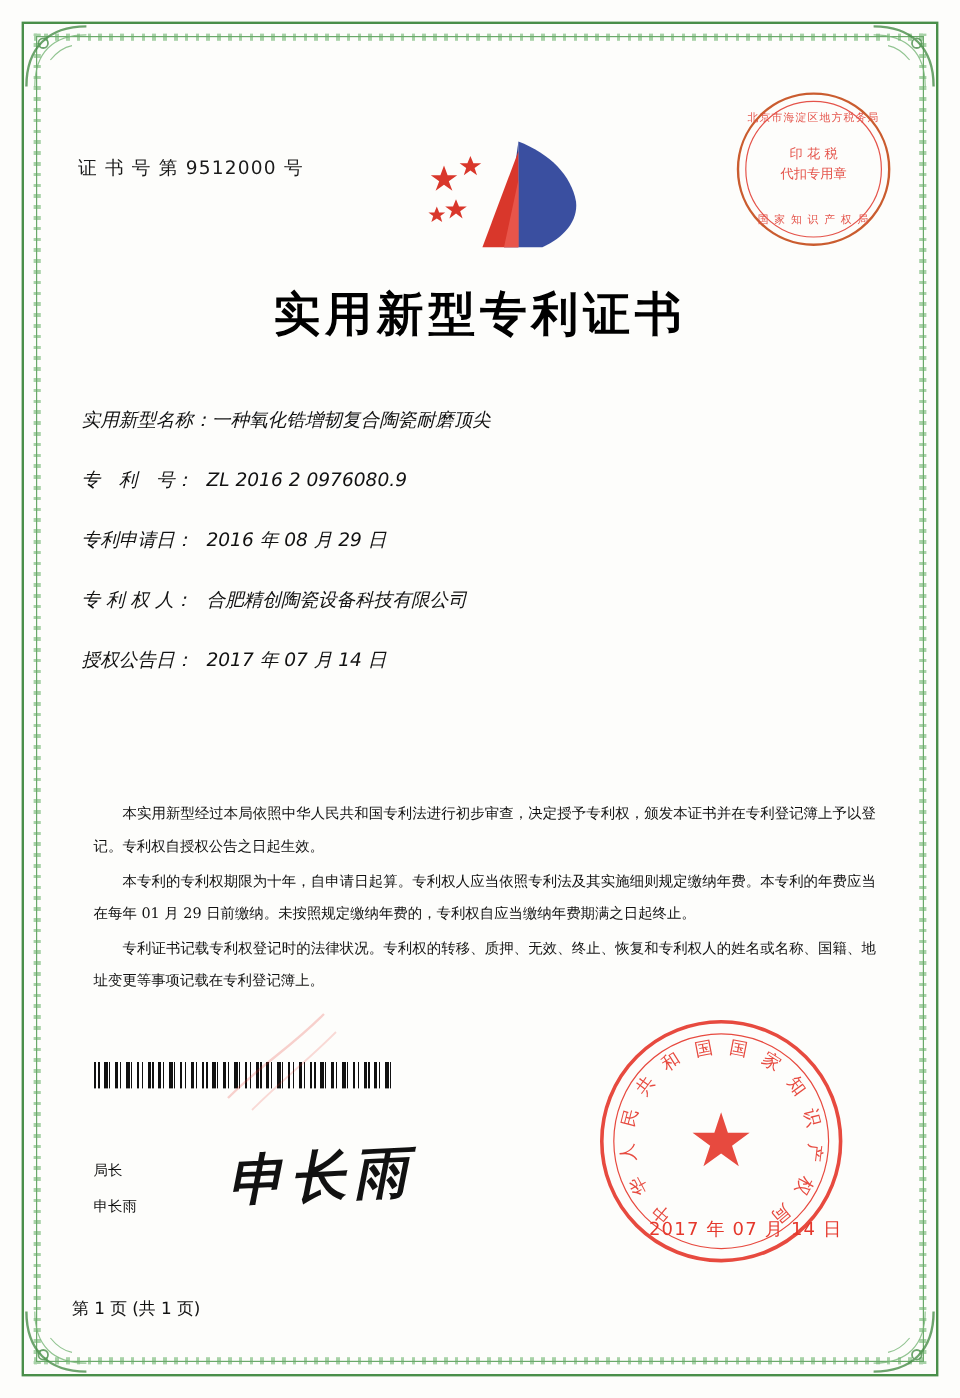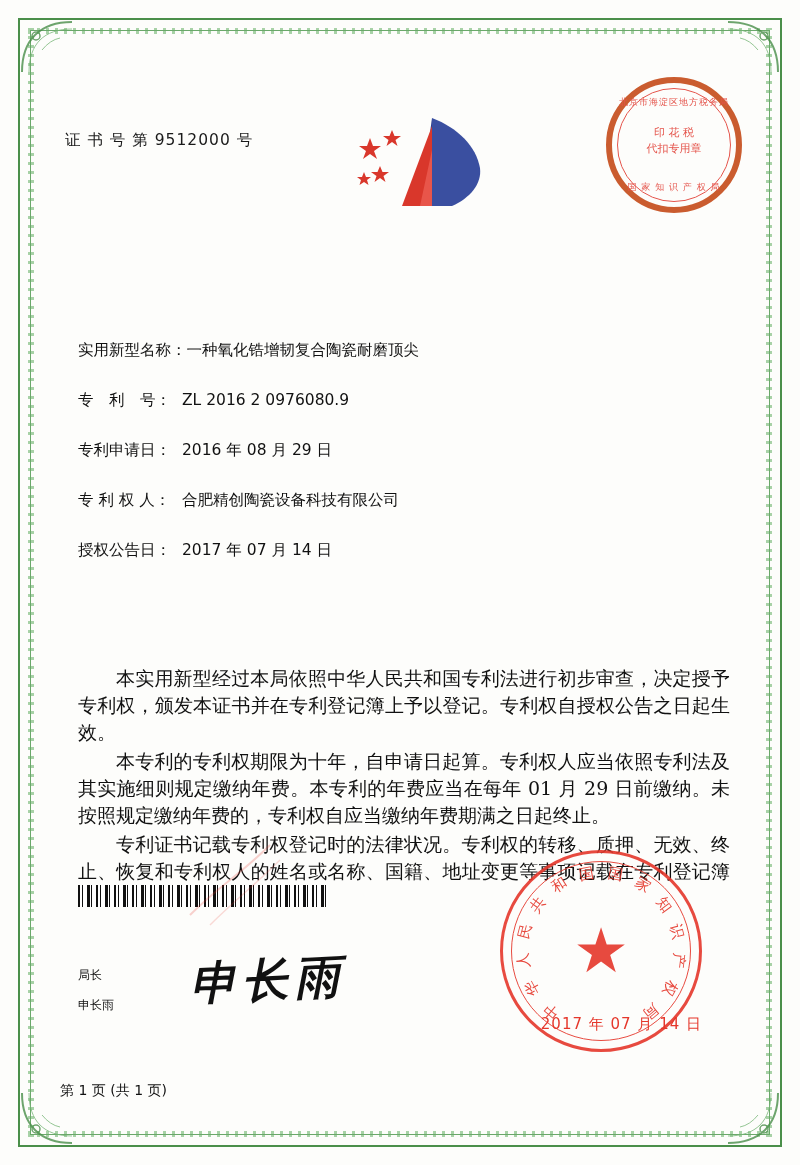--- a/index.html
+++ b/index.html
@@ -90,21 +90,21 @@
     width: 180px;
     height: 110px;
   }
 
   .tax-stamp {
     position: absolute;
     right: -2px;
     top: 22px;
     width: 124px;
     height: 124px;
-    border: 6px solid #c2410c;
+    border: 2px solid #c2410c;
     border-radius: 50%;
     color: #e0362c;
     opacity: .85;
   }
   .tax-stamp .ring {
     position: absolute;
     left: 5px; top: 5px; right: 5px; bottom: 5px;
     border: 1px solid #e0362c;
     border-radius: 50%;
   }
@@ -135,43 +135,44 @@
     text-align: center;
     font-family: "DejaVu Serif", serif;
     font-weight: bold;
     font-size: 39px;
     letter-spacing: 4px;
     color: #000;
   }
 
   .fields {
     position: absolute;
-    left: 18px;
+    left: 8px;
     top: 285px;
     right: 0;
+    font-style: italic;
   }
   .field {
     font-size: 15.5px;
     color: #111;
     margin-bottom: 29px;
     white-space: nowrap;
   }
   .field .label {
     display: inline-block;
     min-width: 104px;
   }
   .field .value { }
 
   .paras {
     position: absolute;
     left: 18px;
     right: 10px;
     top: 610px;
     font-family: "DejaVu Serif", serif;
-    font-size: 19px;
+    font-size: 12px;
     line-height: 27px;
     color: #111;
     text-align: justify;
   }
   .para { text-indent: 2em; margin-bottom: 2px; }
 
   .barcode {
     position: absolute;
     left: 18px;
     top: 830px;
@@ -333,20 +334,21 @@
     <div class="tax-stamp">
       <div class="ring"></div>
       <div class="arc top">北京市海淀区地方税务局</div>
       <div class="mid">
         <div>印 花 税</div>
         <div>代扣专用章</div>
       </div>
       <div class="arc bottom">国 家 知 识 产 权 局</div>
     </div>
 
+    <div class="title">实用新型专利证书</div>
 
     <div class="fields">
       <div class="field">
         <span class="label">实用新型名称：</span><span class="value">一种氧化锆增韧复合陶瓷耐磨顶尖</span>
       </div>
       <div class="field">
         <span class="label">专　利　号：</span><span class="value">ZL 2016 2 0976080.9</span>
       </div>
       <div class="field">
         <span class="label">专利申请日：</span><span class="value">2016 年 08 月 29 日</span>

